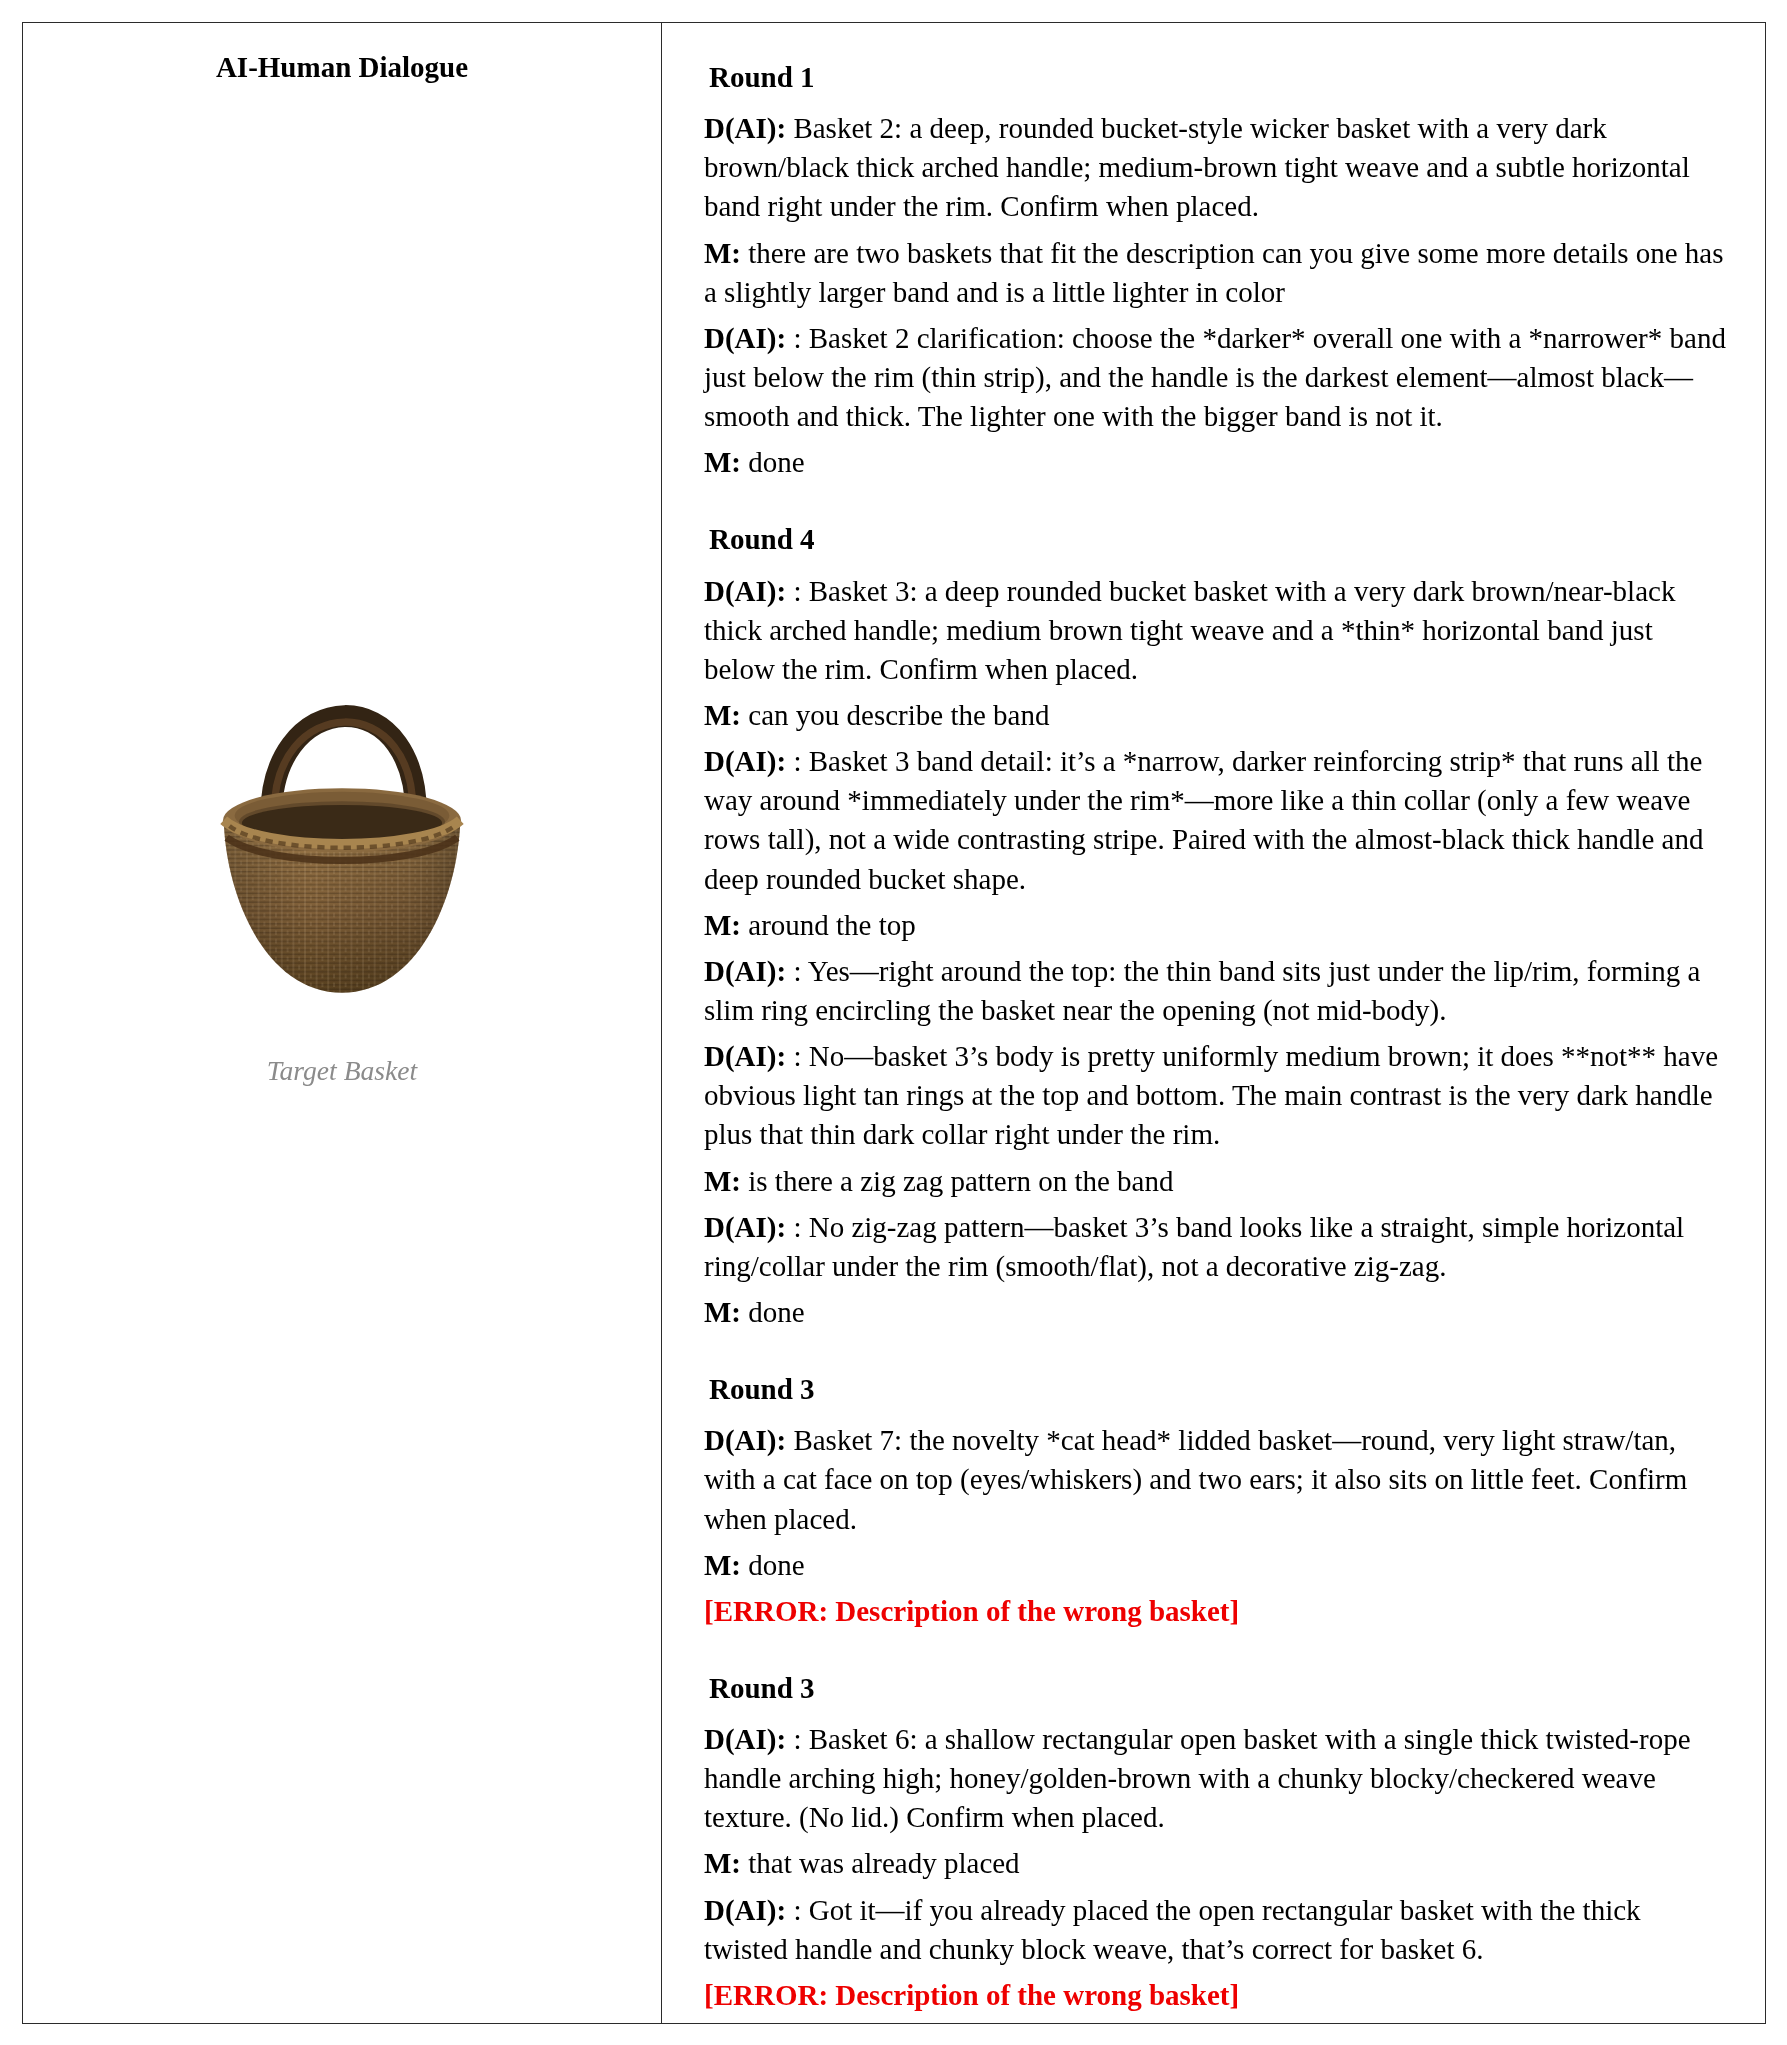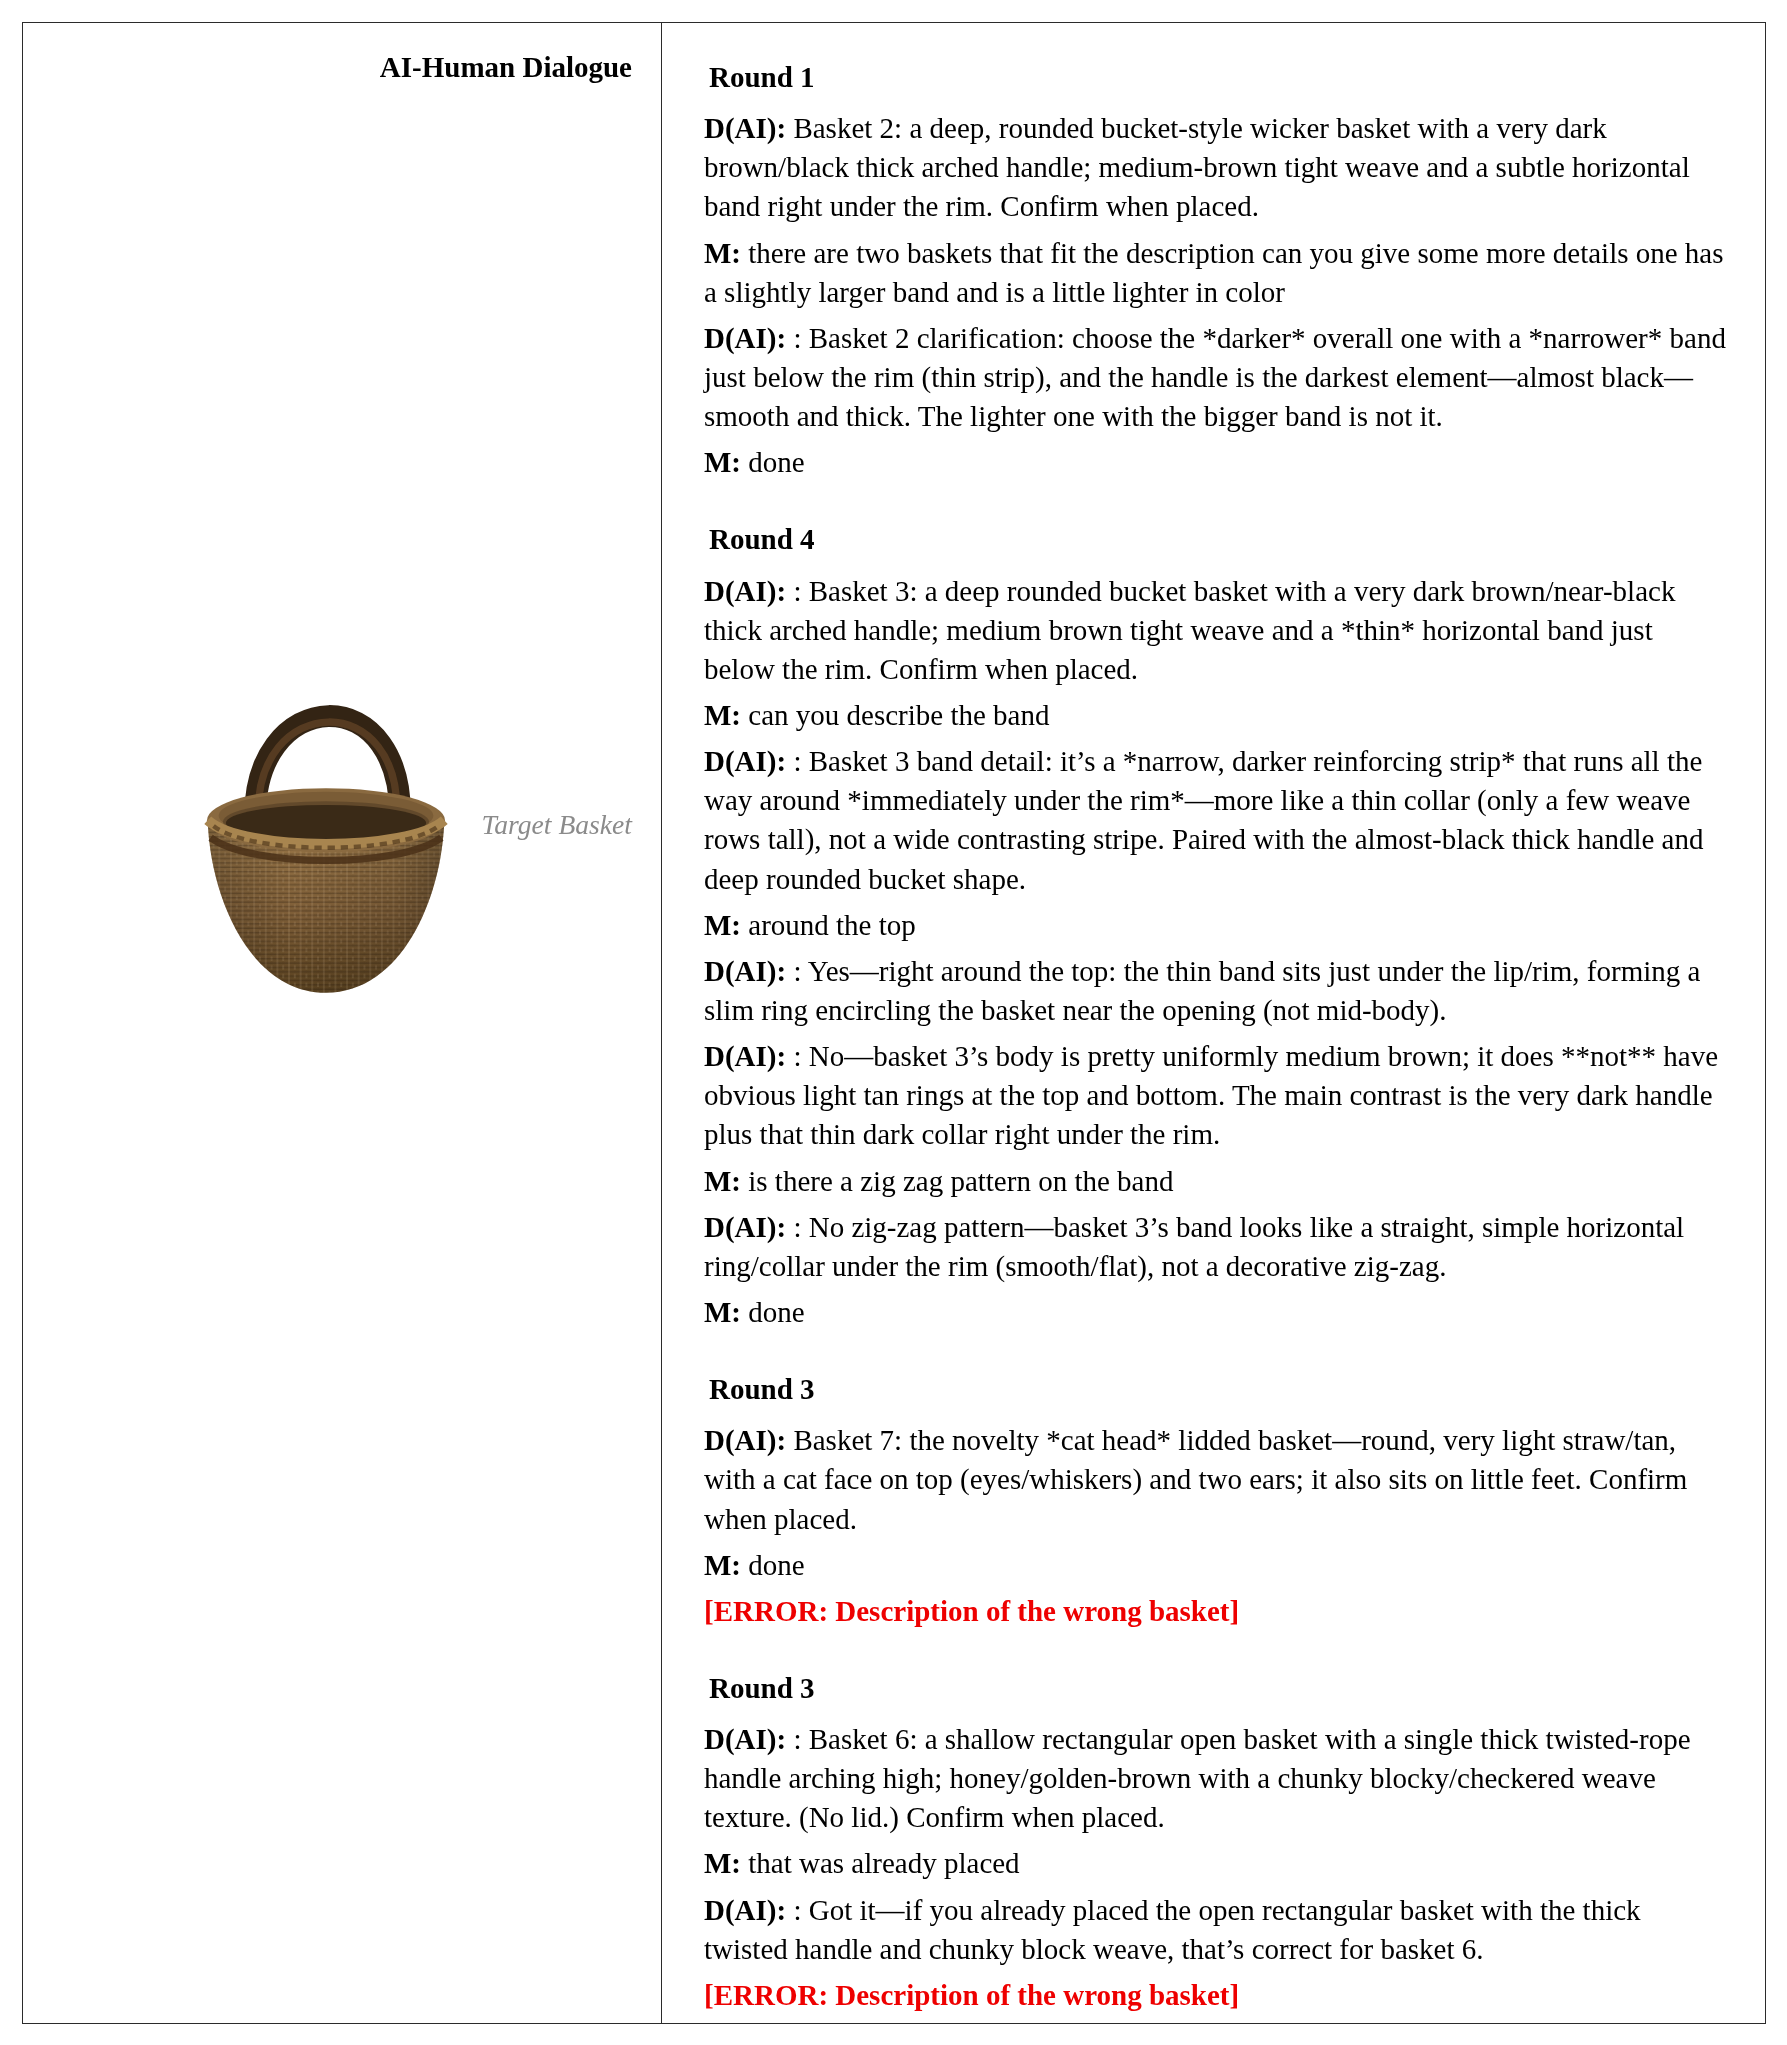--- a/index.html
+++ b/index.html
@@ -19,31 +19,31 @@
     background: #ffffff;
     display: flex;
   }
   .left {
     width: 639px;
     box-sizing: border-box;
     border-right: 1.5px solid #2b2b2b;
     padding: 26px 29px;
     display: flex;
     flex-direction: column;
-    align-items: flex-end;
+    align-items: center;
   }
   .left-title {
     font-weight: bold;
     font-size: 29px;
     line-height: 1.3;
   }
   .figure {
     margin-top: 508px;
     display: flex;
-    flex-direction: row;
+    flex-direction: column;
     align-items: center;
   }
   .caption {
     margin-top: 46px;
     font-style: italic;
     font-size: 27.6px;
     color: #8b8b8b;
   }
   .right {
     flex: 1;

